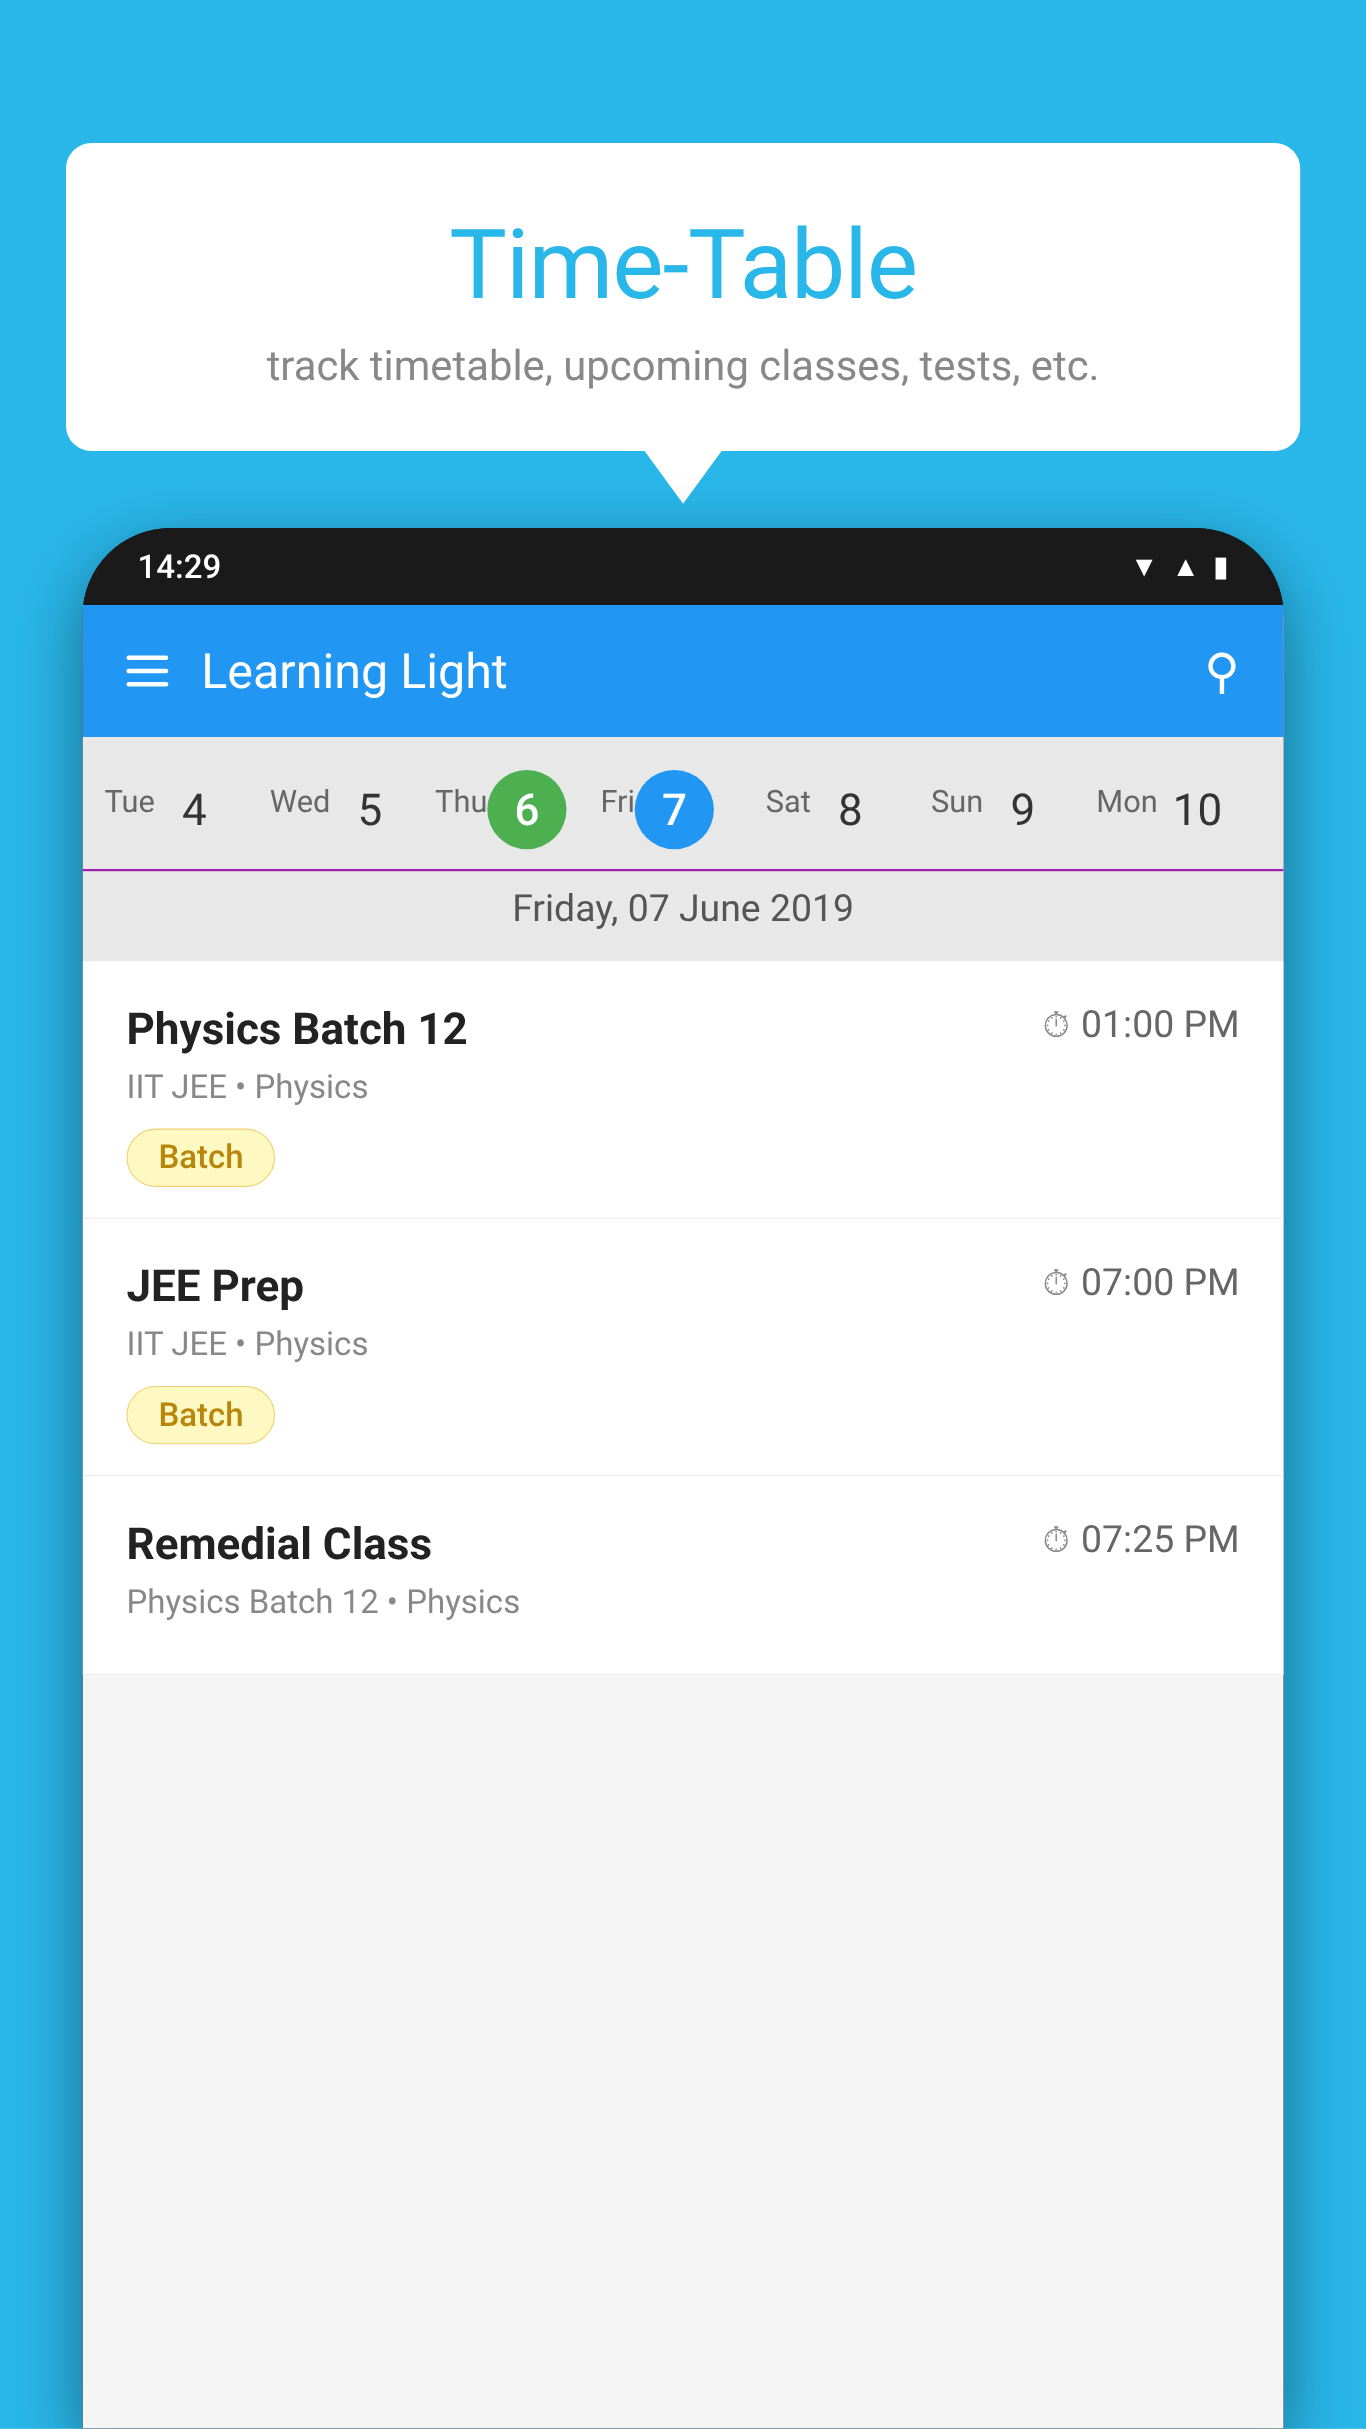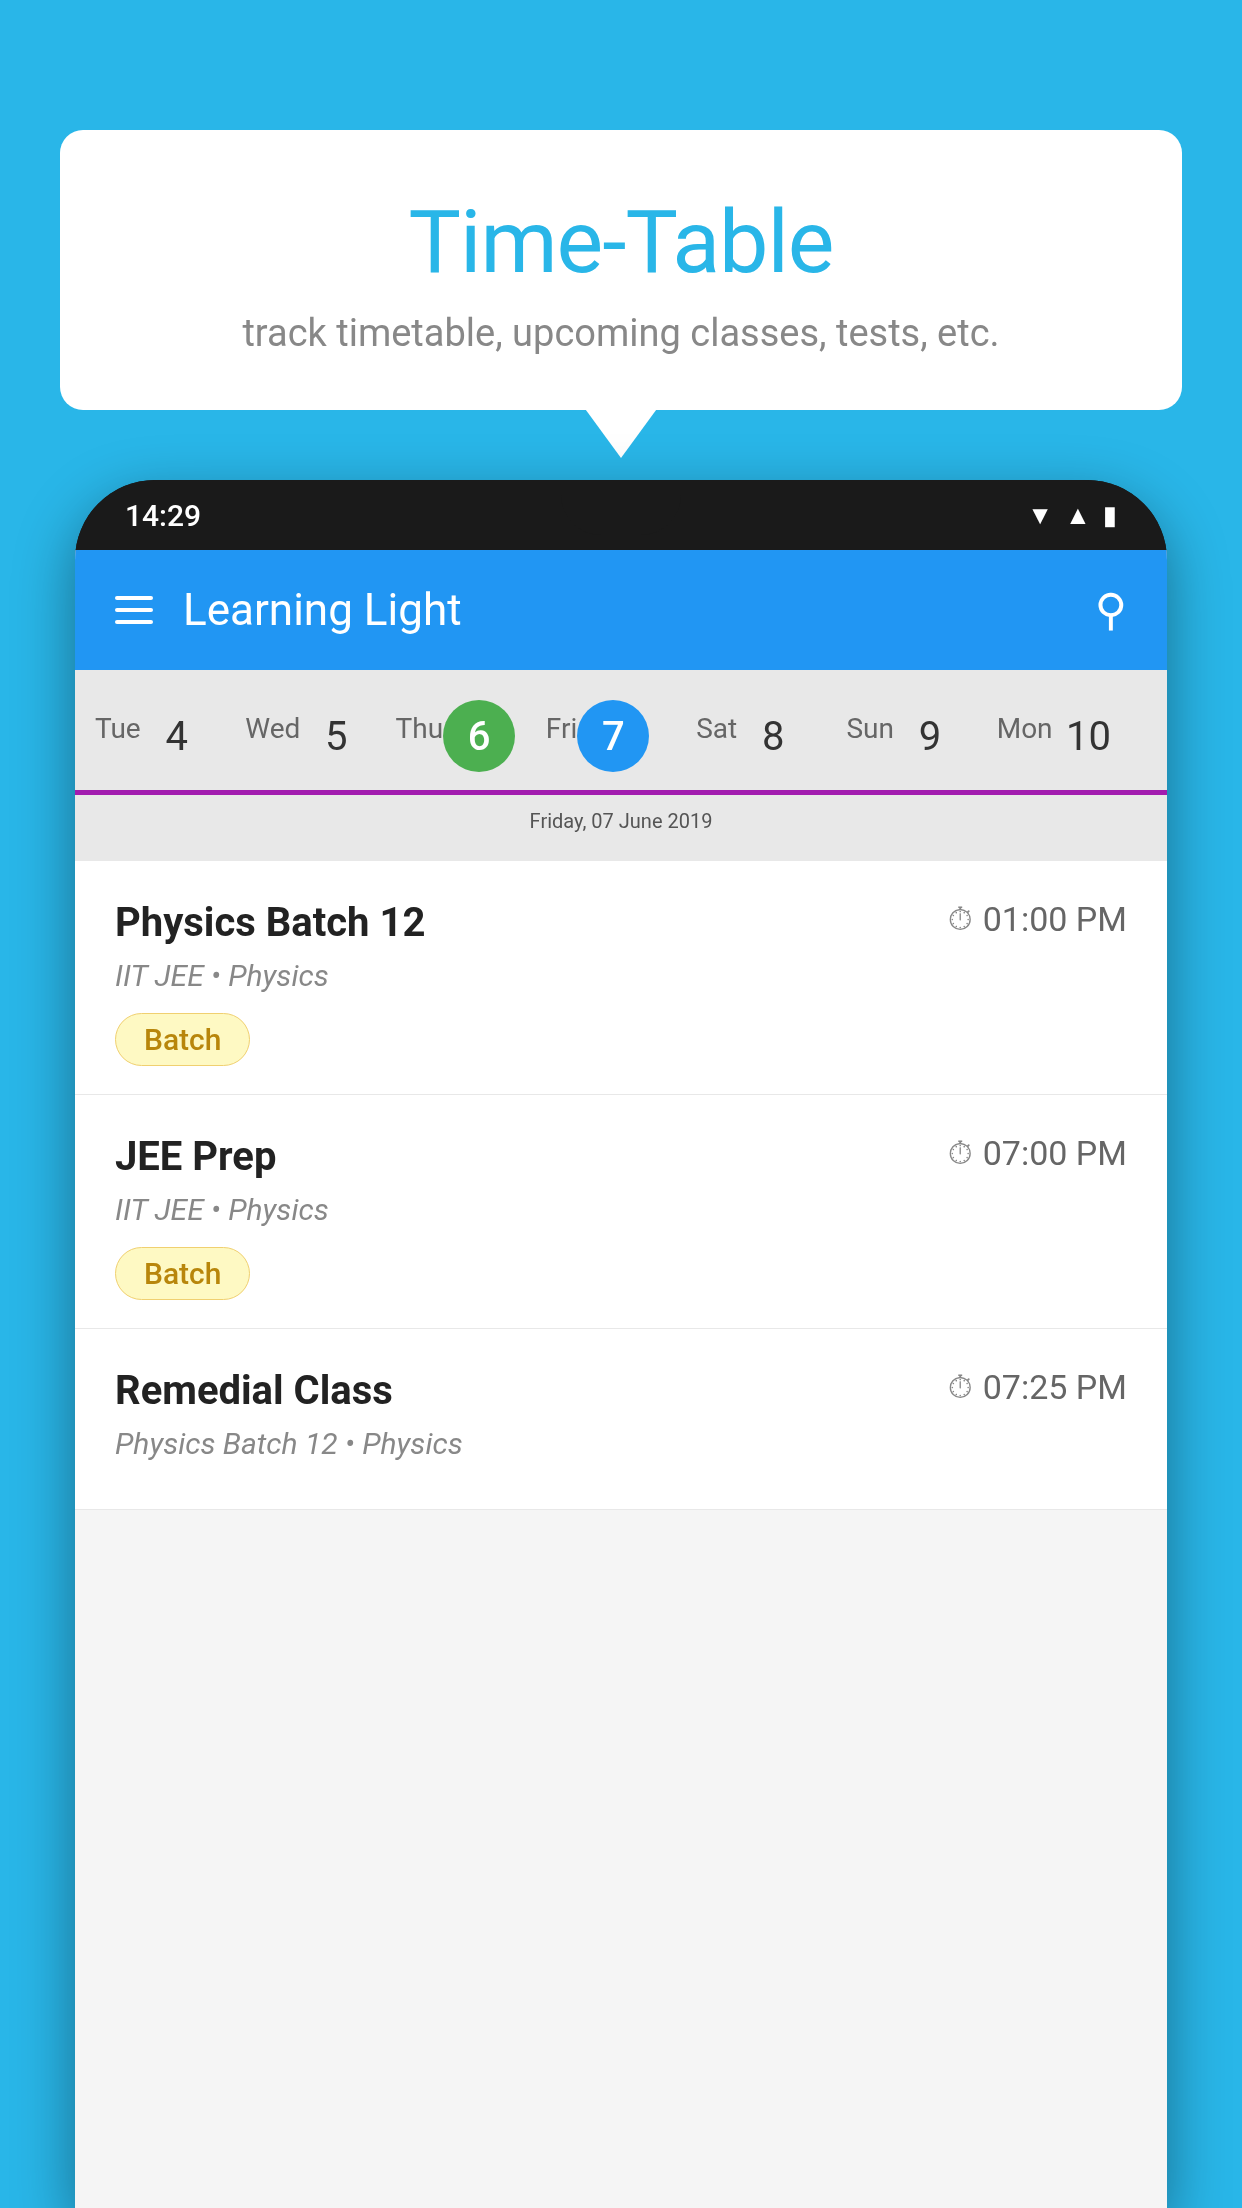--- a/index.html
+++ b/index.html
@@ -209,24 +209,24 @@
     }
 
     .weekday-num.selected {
       background: #2196F3;
       color: white;
       font-weight: 500;
     }
 
     .selected-date-label {
       text-align: center;
-      font-size: 20px;
+      font-size: 34px;
       color: #555;
       padding: 14px 0 18px;
-      border-top: 5px solid #a21caf;
+      border-top: 2px solid #a21caf;
       margin-top: 8px;
     }
 
     
     .schedule-list {
       background: white;
       overflow-y: auto;
     }
 
     .schedule-item {
@@ -253,21 +253,20 @@
       align-items: center;
       gap: 10px;
       color: #666;
       font-size: 34px;
     }
 
     .schedule-item-subtitle {
       font-size: 30px;
       color: #888;
       margin-bottom: 20px;
-      font-style: italic;
     }
 
     .batch-badge {
       display: inline-block;
       background: #fef9c3;
       color: #B8860B;
       border-radius: 30px;
       padding: 8px 28px;
       font-size: 30px;
       font-weight: 500;

